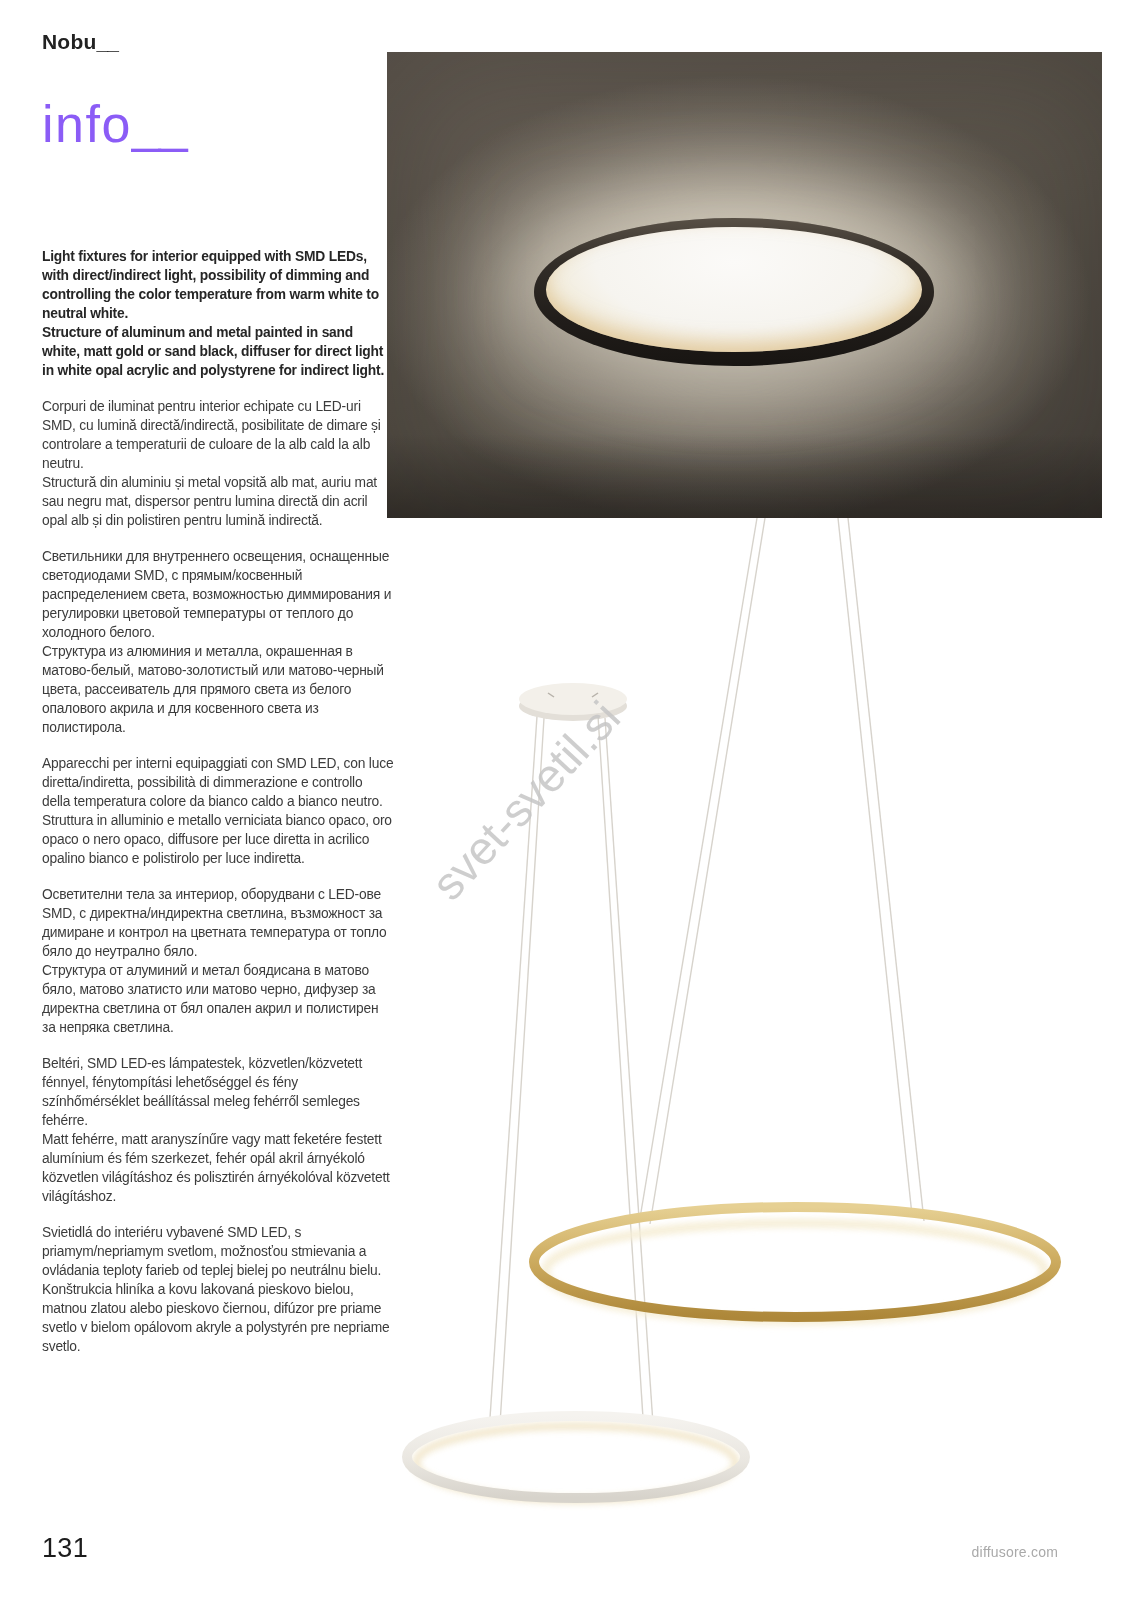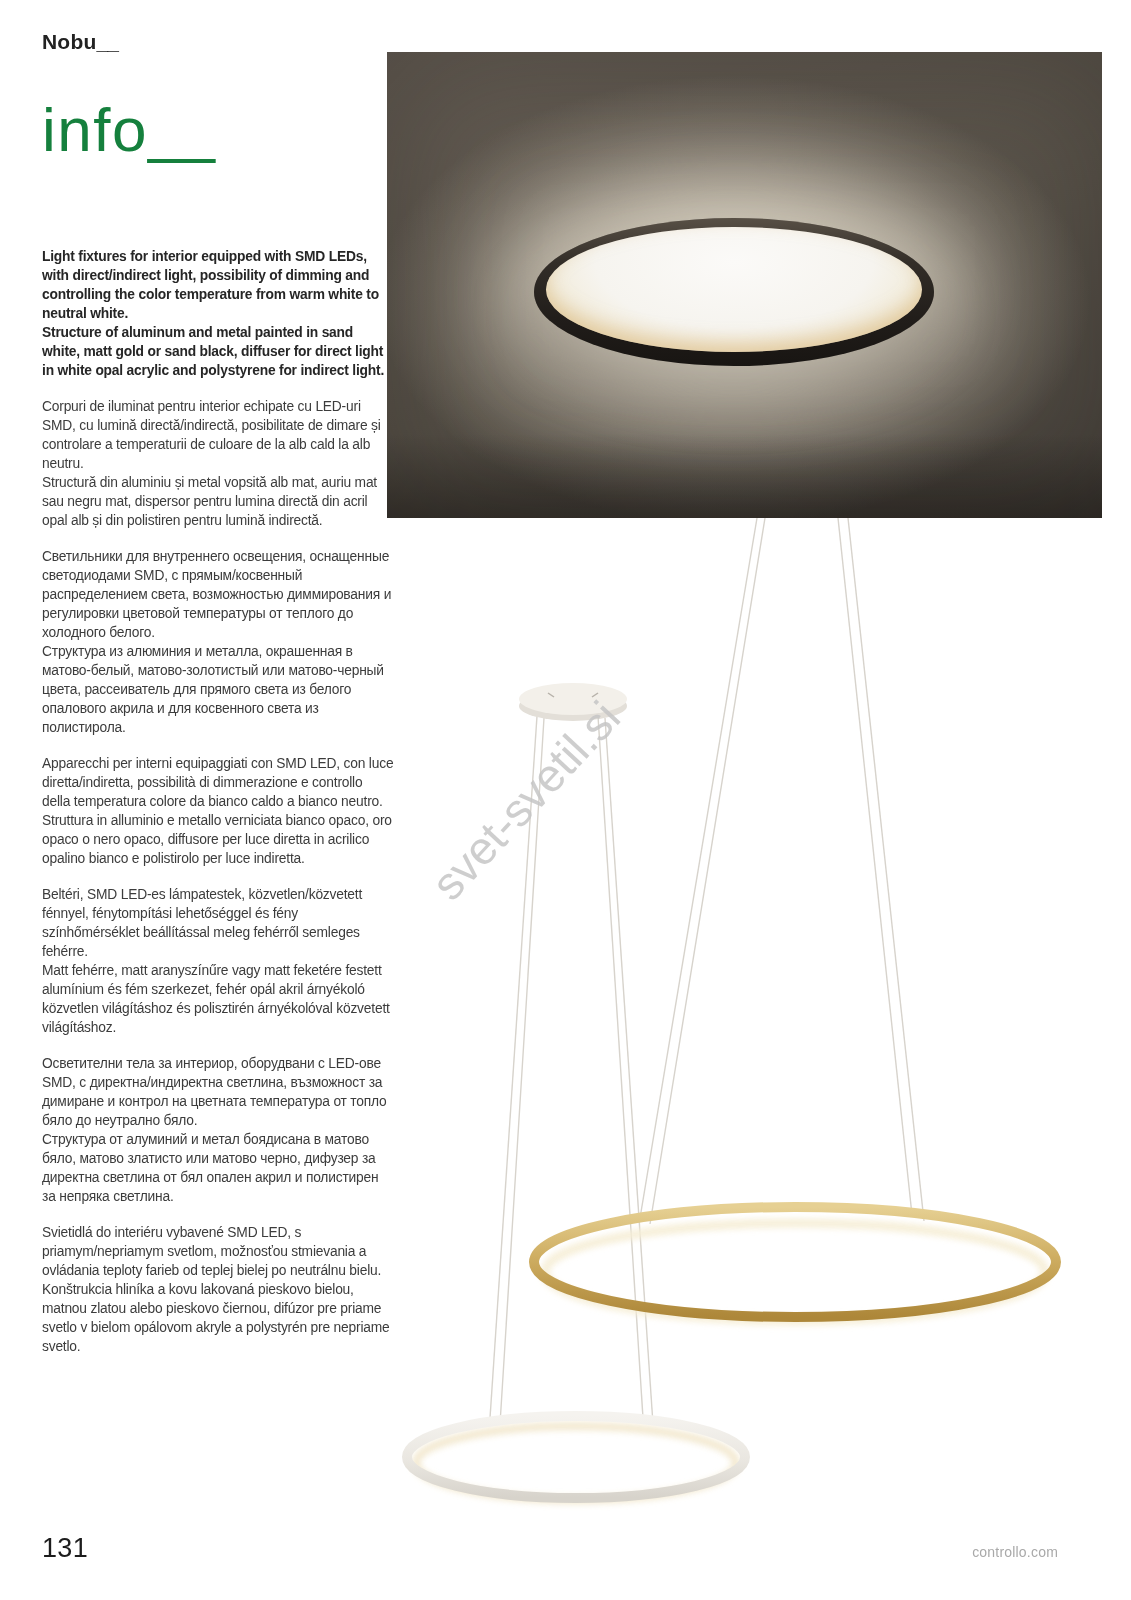--- a/index.html
+++ b/index.html
@@ -14,21 +14,21 @@
   }
   
   .brand{
     position:absolute;left:42px;top:30px;
     font-size:21px;font-weight:700;color:#222;
     letter-spacing:.2px;
   }
   .brand .us{font-weight:700;letter-spacing:-1px;}
   .info-title{
     position:absolute;left:42px;top:96px;
-    font-size:62px;font-weight:300;color:#15803d;
+    font-size:52px;font-weight:300;color:#8b5cf6;
     letter-spacing:1.5px;line-height:1.1;
   }
   .info-title .us{font-weight:300;letter-spacing:-2px;}
   
   .col{
     position:absolute;left:42px;top:247px;width:352px;
     font-size:13.8px;line-height:19px;letter-spacing:-0.2px;
   }
   .col p{
     margin:0 0 17px 0;
@@ -82,24 +82,24 @@
 
   <div class="col">
     <p class="b">Light fixtures for interior equipped with SMD LEDs, with direct/indirect light, possibility of dimming and controlling the color temperature from warm white to neutral white.
 Structure of aluminum and metal painted in sand white, matt gold or sand black, diffuser for direct light in white opal acrylic and polystyrene for indirect light.</p>
     <p>Corpuri de iluminat pentru interior echipate cu LED-uri SMD, cu lumină directă/indirectă, posibilitate de dimare și controlare a temperaturii de culoare de la alb cald la alb neutru.
 Structură din aluminiu și metal vopsită alb mat, auriu mat sau negru mat, dispersor pentru lumina directă din acril opal alb și din polistiren pentru lumină indirectă.</p>
     <p>Светильники для внутреннего освещения, оснащенные светодиодами SMD, с прямым/косвенный распределением света, возможностью диммирования и регулировки цветовой температуры от теплого до холодного белого.
 Структура из алюминия и металла, окрашенная в матово-белый, матово-золотистый или матово-черный цвета, рассеиватель для прямого света из белого опалового акрила и для косвенного света из полистирола.</p>
     <p>Apparecchi per interni equipaggiati con SMD LED, con luce diretta/indiretta, possibilità di dimmerazione e controllo della temperatura colore da bianco caldo a bianco neutro.
 Struttura in alluminio e metallo verniciata bianco opaco, oro opaco o nero opaco, diffusore per luce diretta in acrilico opalino bianco e polistirolo per luce indiretta.</p>
+    <p>Осветителни тела за интериор, оборудвани с LED-ове SMD, с директна/индиректна светлина, възможност за димиране и контрол на цветната температура от топло бяло до неутрално бяло.
+Структура от алуминий и метал боядисана в матово бяло, матово златисто или матово черно, дифузер за директна светлина от бял опален акрил и полистирен за непряка светлина.</p>
     <p>Beltéri, SMD LED-es lámpatestek, közvetlen/közvetett fénnyel, fénytompítási lehetőséggel és fény színhőmérséklet beállítással meleg fehérről semleges fehérre.
 Matt fehérre, matt aranyszínűre vagy matt feketére festett alumínium és fém szerkezet, fehér opál akril árnyékoló közvetlen világításhoz és polisztirén árnyékolóval közvetett világításhoz.</p>
-    <p>Осветителни тела за интериор, оборудвани с LED-ове SMD, с директна/индиректна светлина, възможност за димиране и контрол на цветната температура от топло бяло до неутрално бяло.
-Структура от алуминий и метал боядисана в матово бяло, матово златисто или матово черно, дифузер за директна светлина от бял опален акрил и полистирен за непряка светлина.</p>
     <p>Svietidlá do interiéru vybavené SMD LED, s priamym/nepriamym svetlom, možnosťou stmievania a ovládania teploty farieb od teplej bielej po neutrálnu bielu.
 Konštrukcia hliníka a kovu lakovaná pieskovo bielou, matnou zlatou alebo pieskovo čiernou, difúzor pre priame svetlo v bielom opálovom akryle a polystyrén pre nepriame svetlo.</p>
   </div>
 
   <div class="ceiling-photo">
     <div class="ring-wrap">
       <div class="ring-outer"></div>
       <div class="ring-inner"></div>
     </div>
   </div>
@@ -146,15 +146,15 @@
 
     <g>
       <ellipse cx="189" cy="945" rx="160" ry="37" fill="none" stroke="#f2e7cc" stroke-width="8" opacity="0.95" filter="url(#soft)"></ellipse>
       <ellipse cx="189" cy="939" rx="169" ry="41" fill="none" stroke="url(#whiteGrad)" stroke-width="10"></ellipse>
     </g>
 
     <text transform="translate(65 385) rotate(-47)" font-family="Liberation Sans, sans-serif" font-size="46" fill="#c6c6c6" opacity="0.85">svet-svetil.si</text>
   </svg>
 
   <div class="page-num">131</div>
-  <div class="site">controllo.com</div>
+  <div class="site">diffusore.com</div>
 
 </div>
 
 </body></html>

